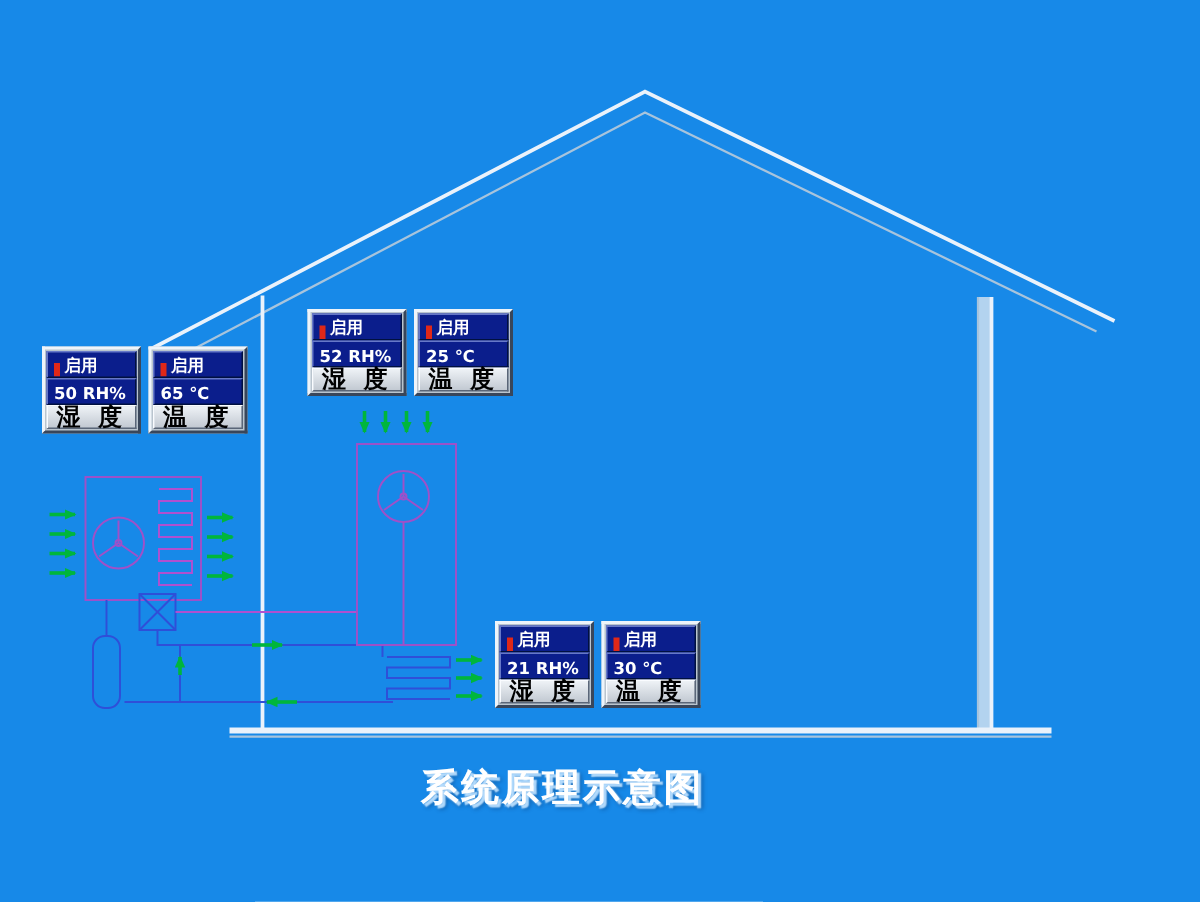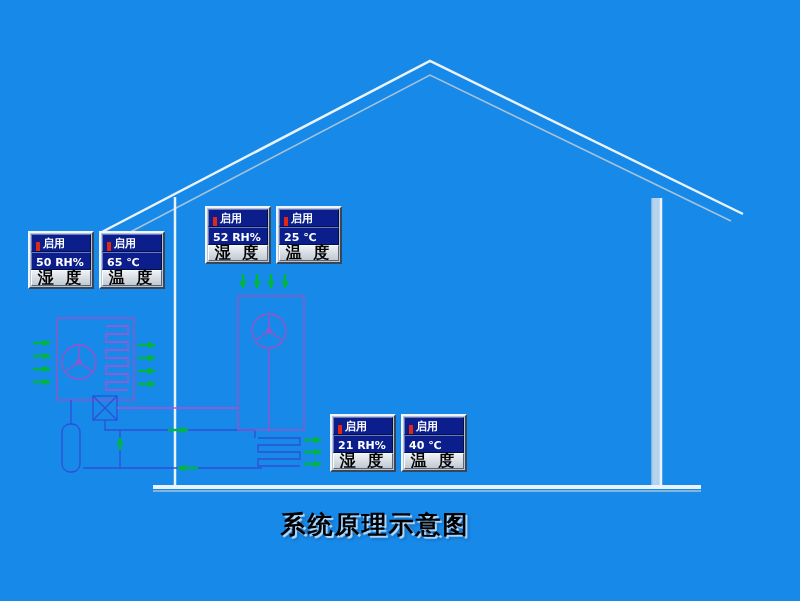--- a/index.html
+++ b/index.html
@@ -43,21 +43,21 @@
   .p-label{
     height:16px;box-sizing:border-box;display:flex;align-items:center;justify-content:center;
     background:linear-gradient(#eef2f6,#c2c9d2);
     color:#000;font-size:16px;font-weight:bold;letter-spacing:3px;
     border:1px solid;border-color:#fafcff #5a6678 #5a6678 #fafcff;
     white-space:nowrap;
   }
   
   .title{
     position:absolute;left:250px;top:508px;width:250px;text-align:center;
-    font-size:25px;font-weight:bold;color:#000000;letter-spacing:2px;
+    font-size:25px;font-weight:bold;color:#ffffff;letter-spacing:2px;
     text-shadow:2px 2px 1px rgba(190,225,255,0.95), 3px 3px 3px rgba(0,30,80,0.4);
   }
 </style>
 </head>
 <body>
 
 <div class="stage">
 
   <svg width="800" height="601" viewBox="0 0 800 601">
     <defs>
@@ -186,19 +186,19 @@
       <span>启用</span>
     </div>
     <div class="p-row">21 RH%</div>
     <div class="p-label">湿 度</div>
   </div>
   <div class="panel" style="left:401px;top:414px;">
     <div class="p-row">
       <span class="led"></span>
       <span>启用</span>
     </div>
-    <div class="p-row">40 ℃</div>
+    <div class="p-row">30 ℃</div>
     <div class="p-label">温 度</div>
   </div>
 
   <div class="title">系统原理示意图</div>
 
 </div>
 
 </body></html>

